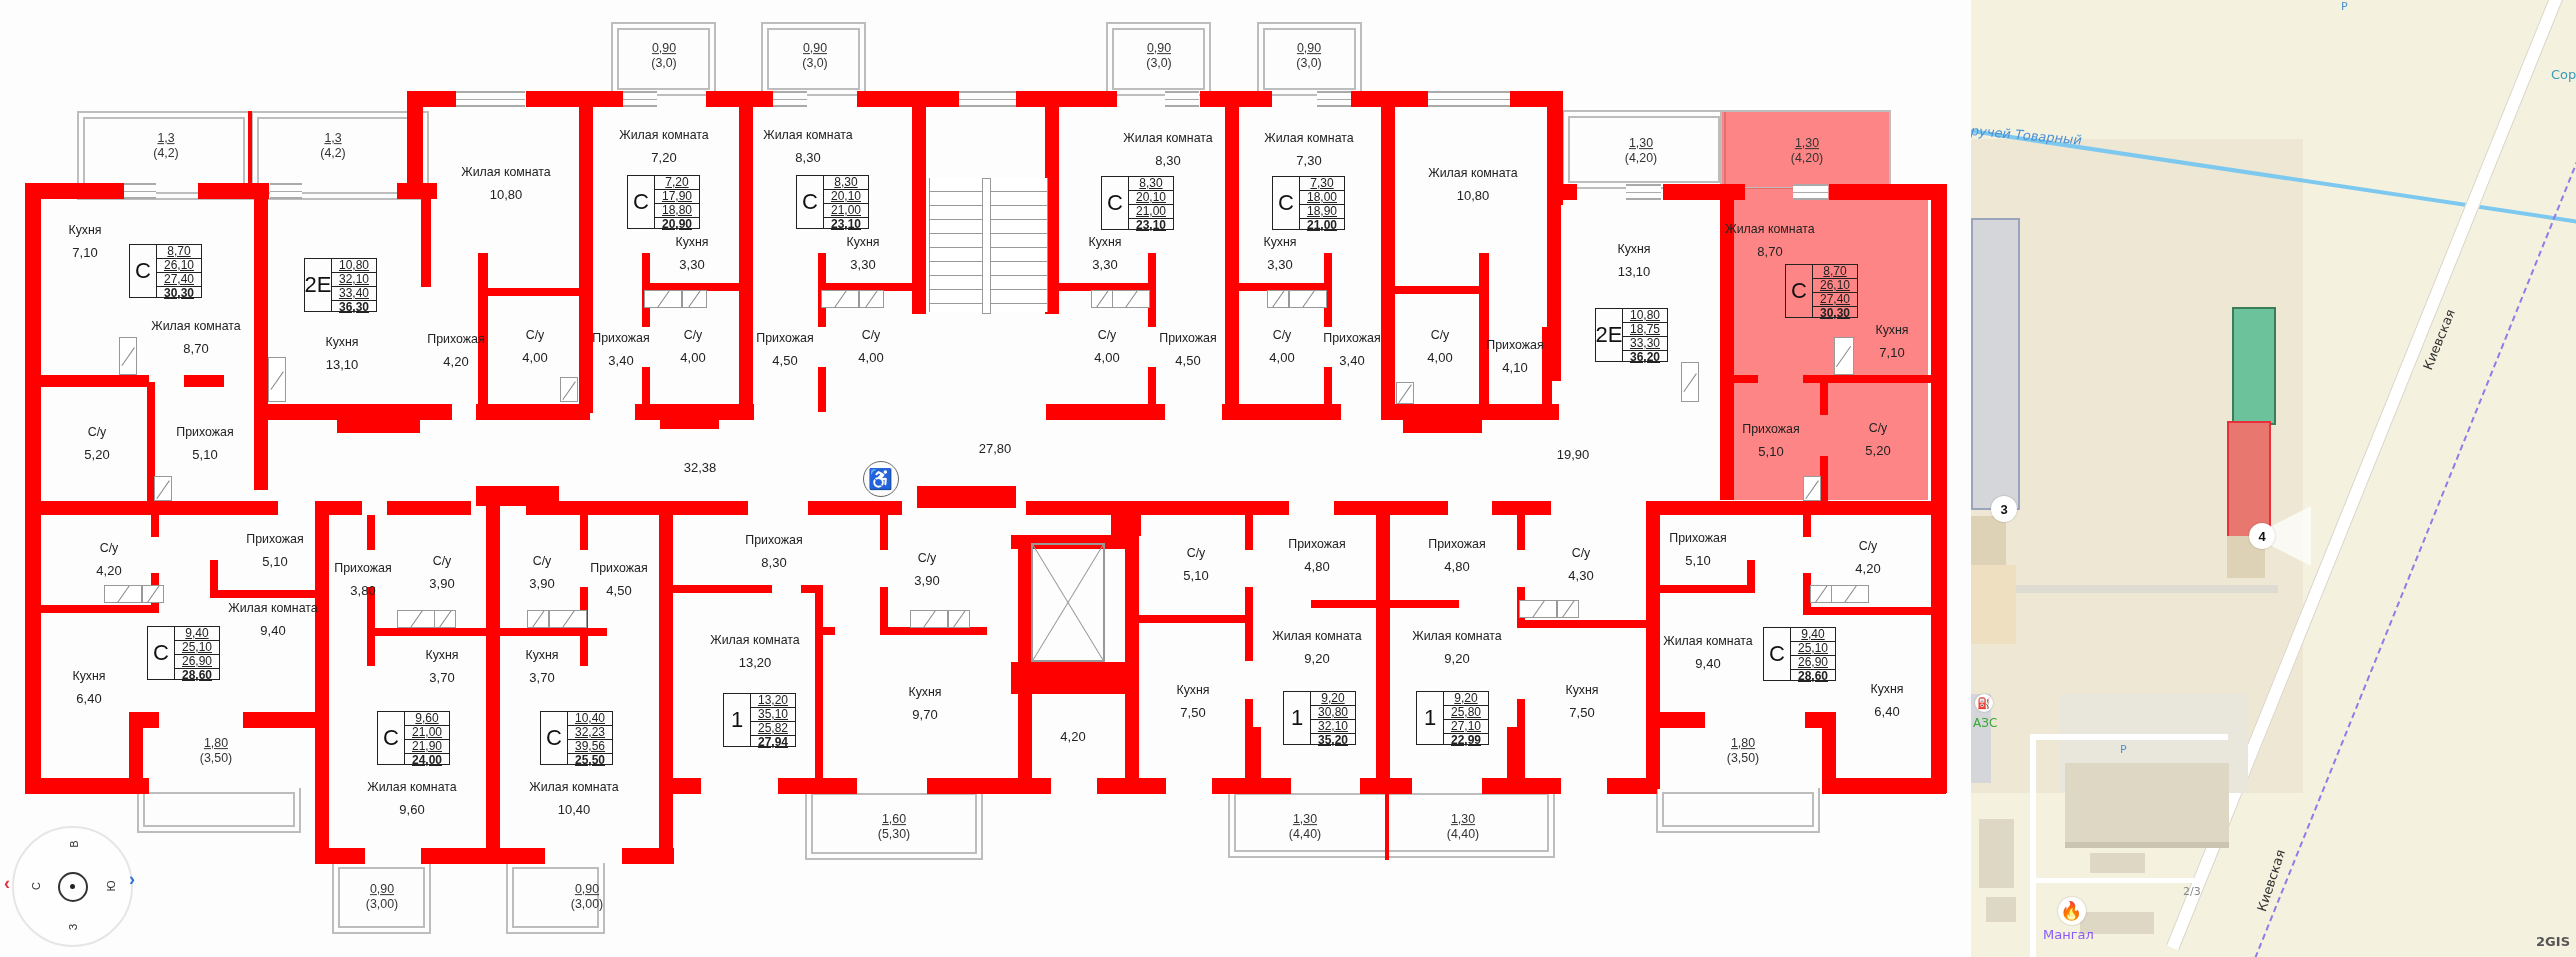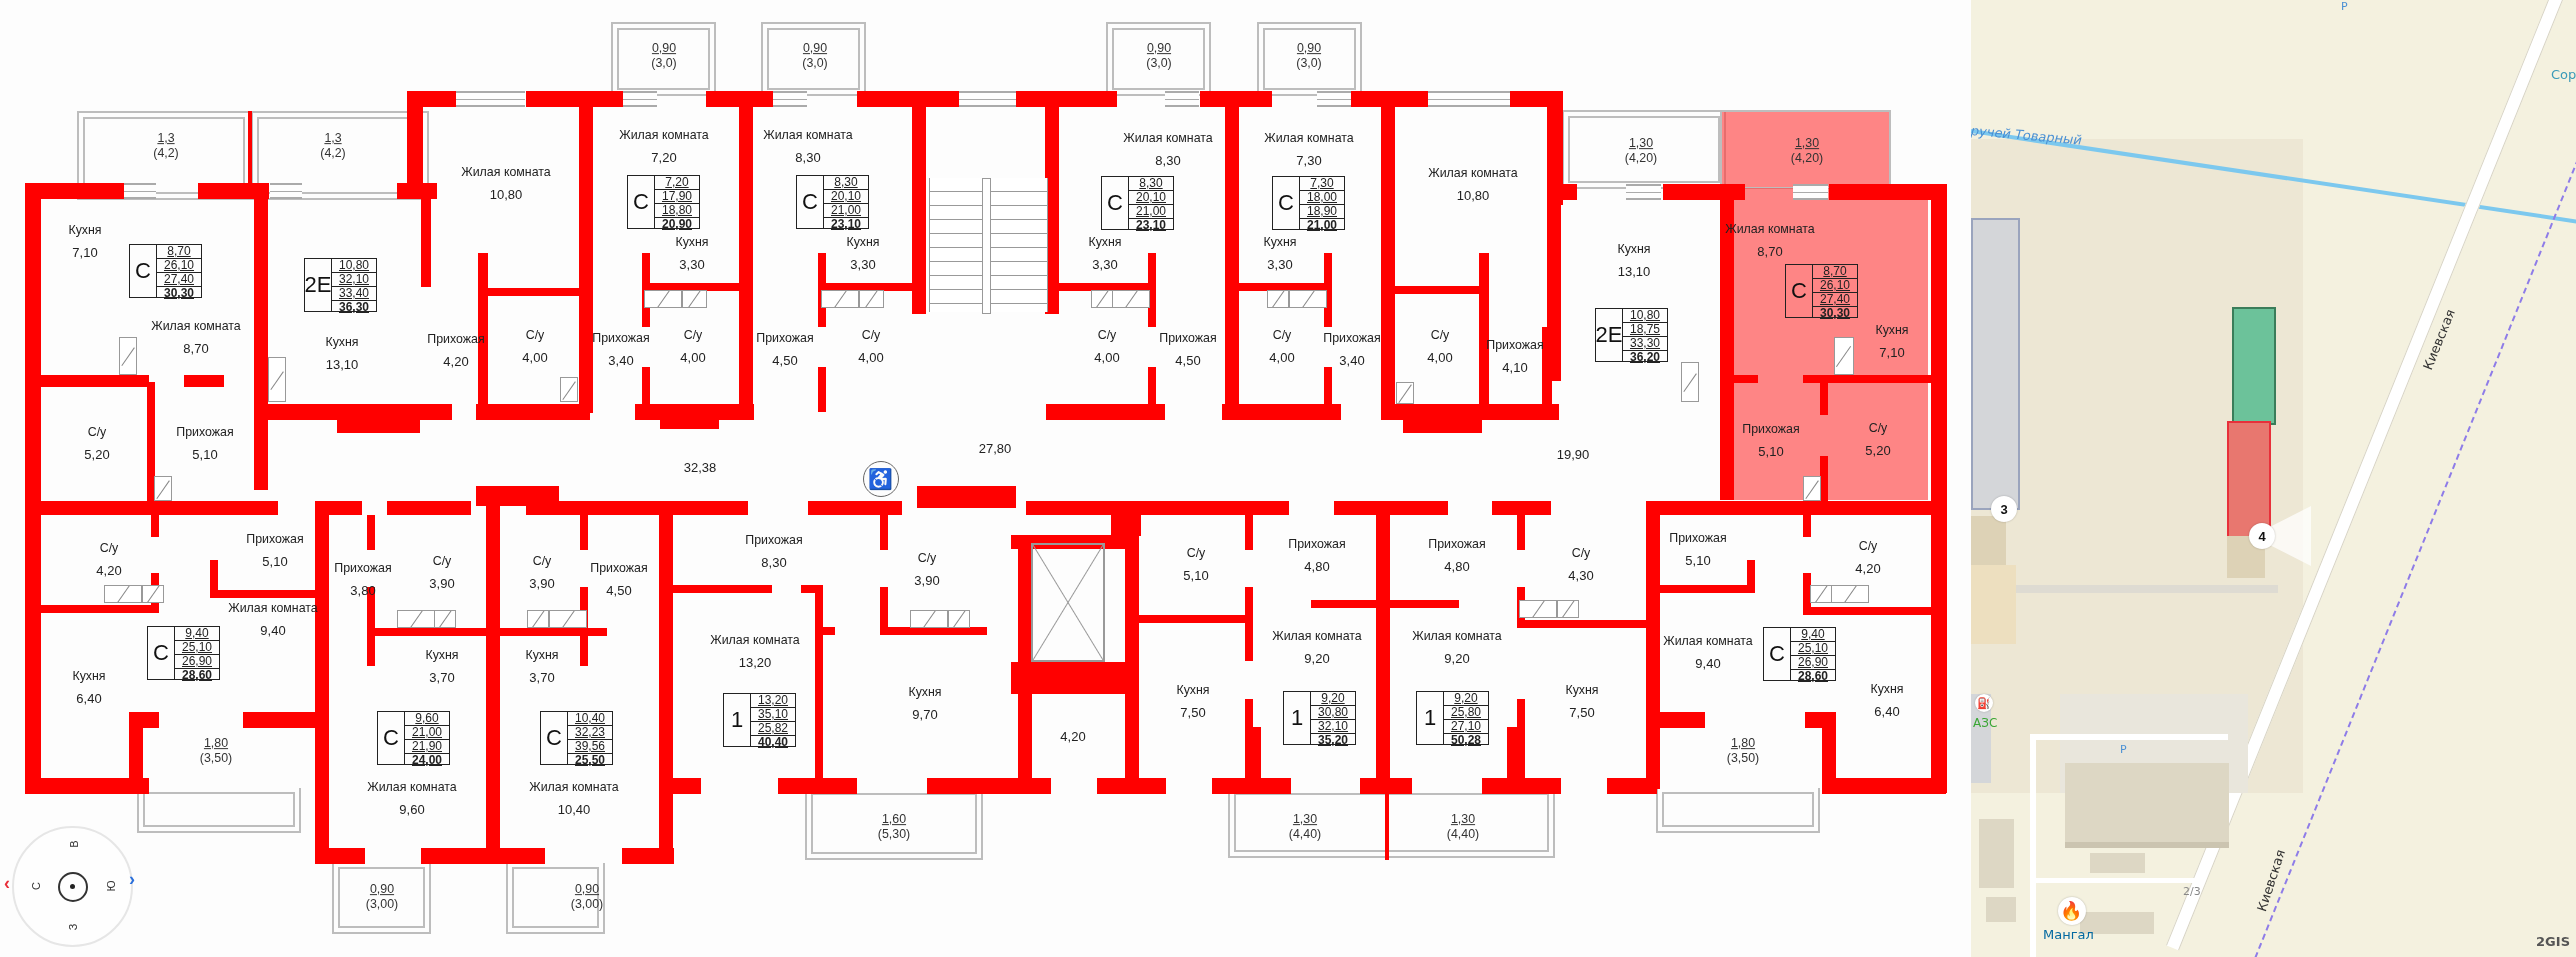--- a/index.html
+++ b/index.html
@@ -468,21 +468,21 @@
     <div class="lbl" style="left:774px;top:552px;"><span>Прихожая</span><span class="v">8,30</span></div>
     <div class="lbl" style="left:927px;top:570px;"><span>С/у</span><span class="v">3,90</span></div>
     <div class="lbl" style="left:755px;top:652px;"><span>Жилая комната</span><span class="v">13,20</span></div>
     <div class="lbl" style="left:925px;top:704px;"><span>Кухня</span><span class="v">9,70</span></div>
     <div class="card" style="left:723px;top:693px;">
         <div class="t">1</div>
         <div class="n">
           <span>13,20</span>
           <span>35,10</span>
           <span>25,82</span>
-          <span>40,40</span>
+          <span>27,94</span>
         </div>
       </div>
   </div>
 
   <div>
     <div class="lbl" style="left:1196px;top:565px;"><span>С/у</span><span class="v">5,10</span></div>
     <div class="lbl" style="left:1317px;top:556px;"><span>Прихожая</span><span class="v">4,80</span></div>
     <div class="lbl" style="left:1317px;top:648px;"><span>Жилая комната</span><span class="v">9,20</span></div>
     <div class="lbl" style="left:1193px;top:702px;"><span>Кухня</span><span class="v">7,50</span></div>
     <div class="card" style="left:1283px;top:691px;">
@@ -500,21 +500,21 @@
     <div class="lbl" style="left:1457px;top:556px;"><span>Прихожая</span><span class="v">4,80</span></div>
     <div class="lbl" style="left:1581px;top:565px;"><span>С/у</span><span class="v">4,30</span></div>
     <div class="lbl" style="left:1457px;top:648px;"><span>Жилая комната</span><span class="v">9,20</span></div>
     <div class="lbl" style="left:1582px;top:702px;"><span>Кухня</span><span class="v">7,50</span></div>
     <div class="card" style="left:1416px;top:691px;">
         <div class="t">1</div>
         <div class="n">
           <span>9,20</span>
           <span>25,80</span>
           <span>27,10</span>
-          <span>50,28</span>
+          <span>22,99</span>
         </div>
       </div>
   </div>
 
   <div>
     <div class="lbl" style="left:1698px;top:550px;"><span>Прихожая</span><span class="v">5,10</span></div>
     <div class="lbl" style="left:1868px;top:558px;"><span>С/у</span><span class="v">4,20</span></div>
     <div class="lbl" style="left:1708px;top:653px;"><span>Жилая комната</span><span class="v">9,40</span></div>
     <div class="lbl" style="left:1887px;top:701px;"><span>Кухня</span><span class="v">6,40</span></div>
     <div class="card" style="left:1763px;top:627px;">
@@ -573,20 +573,20 @@
   <div class="m-abs" style="left:59px;top:739px;width:6px;height:219px;background:#fff;"></div>
   <div class="m-abs" style="left:59px;top:734px;width:198px;height:6px;background:#fff;"></div>
   <div class="m-abs" style="left:59px;top:878px;width:169px;height:5px;background:#fff;"></div>
   <div class="m-label" style="left:149px;top:743px;color:#4a90d4;font-size:11px;">P</div>
   <div class="m-label" style="left:370px;top:0px;color:#4a90d4;font-size:11px;">P</div>
   <div class="m-label" style="left:212px;top:885px;color:#888;font-size:11px;">2/3</div>
 
   <div class="pin" style="left:4px;top:694px;width:18px;height:18px;color:#3aa635;font-size:11px;">⛽</div>
   <div class="m-label" style="left:2px;top:716px;color:#3aa635;font-size:12px;">АЗС</div>
   <div class="pin" style="left:87px;top:897px;width:28px;height:28px;font-size:18px;color:#f08020;">🔥</div>
-  <div class="m-label" style="left:72px;top:927px;color:#0369a1;font-size:13px;">Мангал</div>
+  <div class="m-label" style="left:72px;top:927px;color:#8b5cf6;font-size:13px;">Мангал</div>
 
   <div class="pin" style="left:20px;top:496px;">3</div>
   <div class="pin" style="left:278px;top:523px;">4</div>
 
   <div class="m-label" style="right:6px;top:934px;color:#555;font-weight:bold;font-size:13px;">2GIS</div>
 </div>
 
 
 </body></html>

